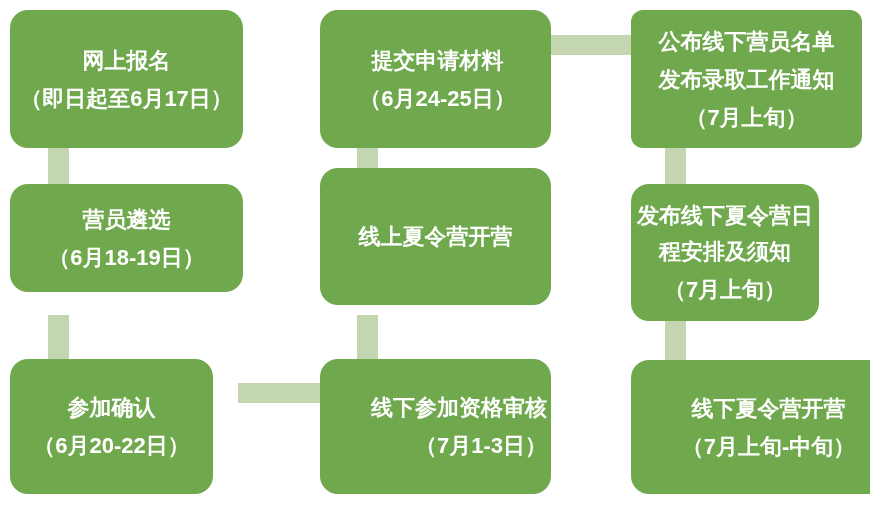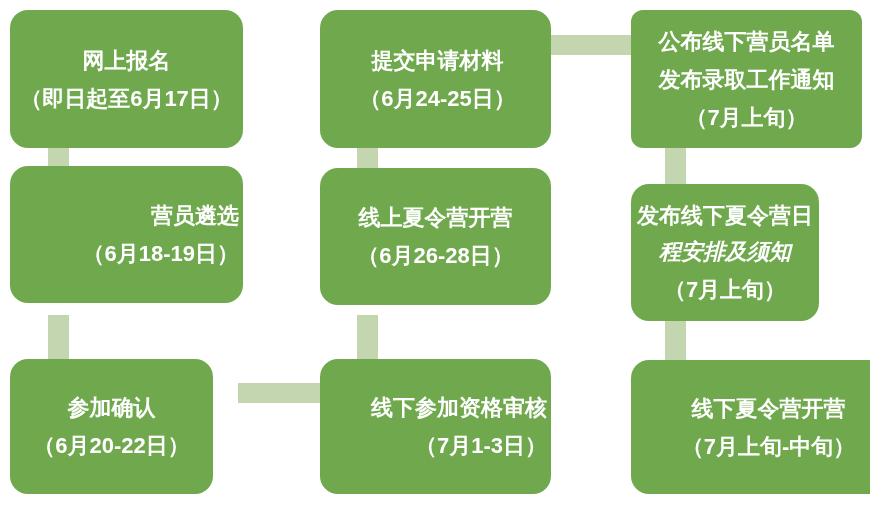--- a/index.html
+++ b/index.html
@@ -34,21 +34,21 @@
     font-weight: bold;
     font-size: 22px;
     padding: 0 4px;
     box-sizing: border-box;
   }
   .box .line {
     line-height: 31px;
     white-space: nowrap;
   }
   .box .line + .line { margin-top: 7px; }
-  .box .line.cont { margin-top: 5px; font-style: italic; }
+  .box .line.cont { margin-top: 5px; }
   .box .line:empty { display: none; }
 </style>
 </head>
 <body>
 
 <div class="canvas">
 
   <div class="connector" style="left:48px;  top:140px; width:21px; height:50px;"></div>
   <div class="connector" style="left:48px;  top:315px; width:21px; height:50px;"></div>
   <div class="connector" style="left:238px; top:383px; width:88px; height:20px;"></div>
@@ -56,40 +56,39 @@
   <div class="connector" style="left:357px; top:315px; width:21px; height:50px;"></div>
   <div class="connector" style="left:545px; top:35px;  width:92px; height:20px;"></div>
   <div class="connector" style="left:665px; top:140px; width:21px; height:50px;"></div>
   <div class="connector" style="left:665px; top:315px; width:21px; height:50px;"></div>
 
   <div class="box" style="left:10px; top:10px;  width:233px; height:138px;">
     <div class="line">网上报名</div>
 
     <div class="line">（即日起至6月17日）</div>
   </div>
-  <div class="box" style="left:10px; top:166px; width:233px; height:137px;align-items:flex-end;">
+  <div class="box" style="left:10px; top:184px; width:233px; height:108px;">
     <div class="line">营员遴选</div>
 
     <div class="line">（6月18-19日）</div>
   </div>
   <div class="box" style="left:10px; top:359px; width:203px; height:135px;">
     <div class="line">参加确认</div>
 
     <div class="line">（6月20-22日）</div>
   </div>
 
   <div class="box" style="left:320px; top:10px;  width:231px; height:138px;padding-left:8px;">
     <div class="line">提交申请材料</div>
 
     <div class="line">（6月24-25日）</div>
   </div>
   <div class="box" style="left:320px; top:168px; width:231px; height:137px;">
     <div class="line">线上夏令营开营</div>
 
-    <div class="line">（6月26-28日）</div>
   </div>
   <div class="box" style="left:320px; top:359px; width:231px; height:135px;align-items:flex-end;">
     <div class="line">线下参加资格审核</div>
 
     <div class="line">（7月1-3日）</div>
   </div>
 
   <div class="box" style="left:631px; top:10px;  width:231px; height:138px;border-radius:12px;">
     <div class="line">公布线下营员名单</div>
     <div class="line">发布录取工作通知</div>

